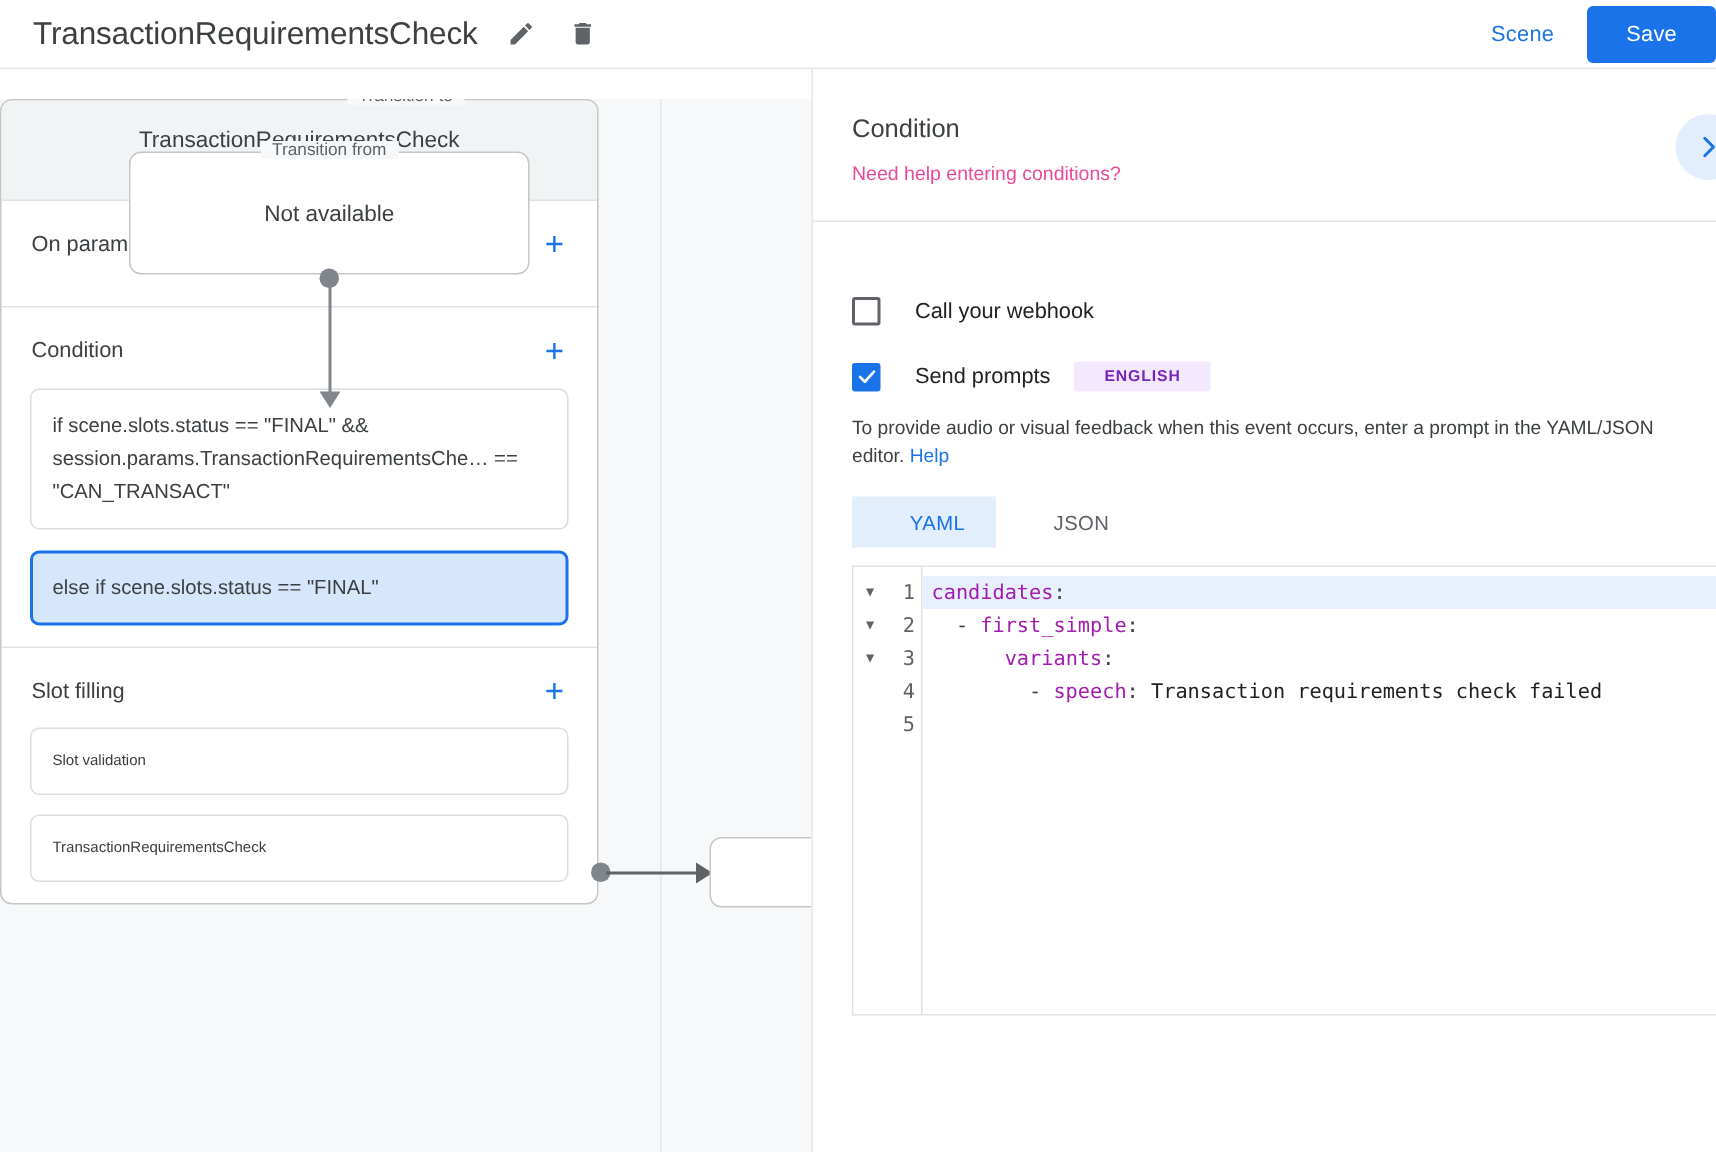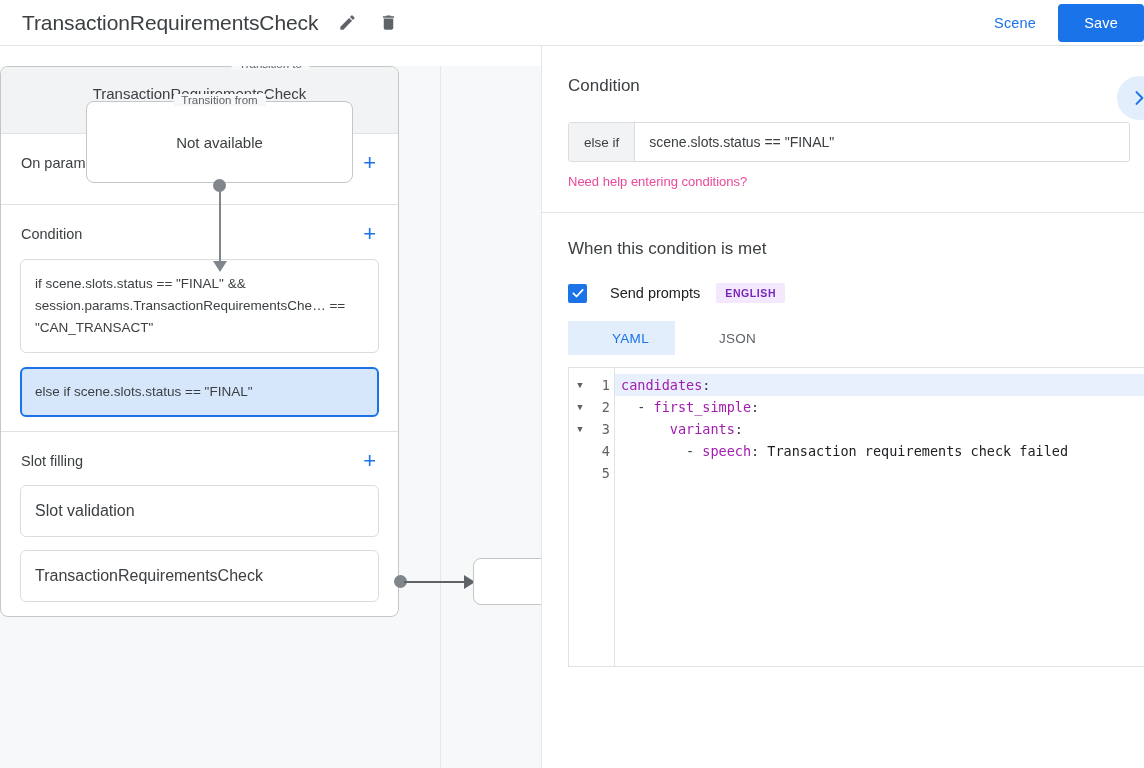--- a/index.html
+++ b/index.html
@@ -117,21 +117,21 @@
   }
   .cond-box.selected {
     border: 2px solid #1a73e8;
     background: #d7e7fb;
     padding: 12px 13px;
   }
   .slot-box {
     margin: 13px 19px 0 19px;
     border: 1px solid #dadce0; border-radius: 6px;
     padding: 16px 14px;
-    font-size: 16px; color: #3c4043;
+    font-size: 10px; color: #3c4043;
   }
 
   
   #edge-down-line {
     position: absolute; left: 219px; top: 118px;
     width: 2px; height: 84px; background: #80868b;
   }
   #edge-down-dot {
     position: absolute; left: 213px; top: 113px;
     width: 13px; height: 13px; border-radius: 50%; background: #80868b;
@@ -230,32 +230,32 @@
     cursor: pointer; flex: none;
   }
   .cbx.checked { background: #1a73e8; border-color: #1a73e8; }
   .check-label {
     margin-left: 23px; font-size: 14.5px; color: #202124; font-weight: 500;
   }
   #language-badge {
     margin-left: 16px;
     background: #f3e8fd; color: #7627bb;
     font-size: 10.5px; font-weight: 700; letter-spacing: .6px;
-    padding: 4px 9px; border-radius: 2px;
+    padding: 4px 20px; border-radius: 2px;
   }
   #prompts-description {
     margin: 14px 28px 0 26px;
     font-size: 12.8px; color: #3c4043; line-height: 19px;
     max-width: 560px;
   }
   #prompts-help-link { color: #1a73e8; text-decoration: none; cursor: pointer; }
 
   #editor-tabs { display: flex; margin: 18px 0 0 26px; }
   .editor-tab {
-    width: 107px; height: 34px;
+    width: 96px; height: 34px;
     display: flex; align-items: center; justify-content: center;
     font-size: 13.5px; color: #5f6368; cursor: pointer;
     letter-spacing: .3px;
     padding-left: 18px;
   }
   .editor-tab.active { background: #e3eefc; color: #1a73e8; font-weight: 500; }
 
   #code-editor {
     margin: 12px 0 0 26px;
     width: 577px; height: 300px;
@@ -365,42 +365,44 @@
 
   <div id="condition-section">
     <div class="panel-heading">Condition</div>
 
     <div id="collapse-panel-button">
       <svg width="20" height="20" viewBox="0 0 24 24" fill="none" stroke="#1a73e8" stroke-width="2.4" stroke-linecap="round" stroke-linejoin="round" aria-hidden="true">
         <polyline points="9 5 16 12 9 19"></polyline>
       </svg>
     </div>
 
-    <div id="condition-input-row">
-      <div id="condition-operator">else if</div>
-      <input id="condition-expression" type="text" value="scene.slots.status == &quot;FINAL&quot;" style="">
-    </div>
 
     <a id="condition-help-link">Need help entering conditions?</a>
   </div>
 
   <div id="when-met-section">
-    <div id="when-met-heading">When this condition is met</div>
-
+
+    <div class="check-row">
+      <div class="cbx" id="webhook-checkbox"></div>
+      <span class="check-label">Call your webhook</span>
+    </div>
 
     <div class="check-row">
       <div class="cbx checked" id="send-prompts-checkbox">
         <svg width="14" height="14" viewBox="0 0 24 24" fill="none" stroke="#ffffff" stroke-width="3" stroke-linecap="round" stroke-linejoin="round" aria-hidden="true">
           <polyline points="4 12.5 9.5 18 20 6.5"></polyline>
         </svg>
       </div>
       <span class="check-label">Send prompts</span>
       <span id="language-badge">ENGLISH</span>
     </div>
 
+    <div id="prompts-description">
+      <span>To provide audio or visual feedback when this event occurs, enter a prompt in the YAML/JSON editor. </span><a id="prompts-help-link">Help</a>
+    </div>
 
     <div id="editor-tabs">
       <div class="editor-tab active">YAML</div>
       <div class="editor-tab">JSON</div>
     </div>
 
     <div id="code-editor">
       <div id="fold-gutter">
           <div class="fold-arrow">▼</div>
           <div class="fold-arrow">▼</div>

